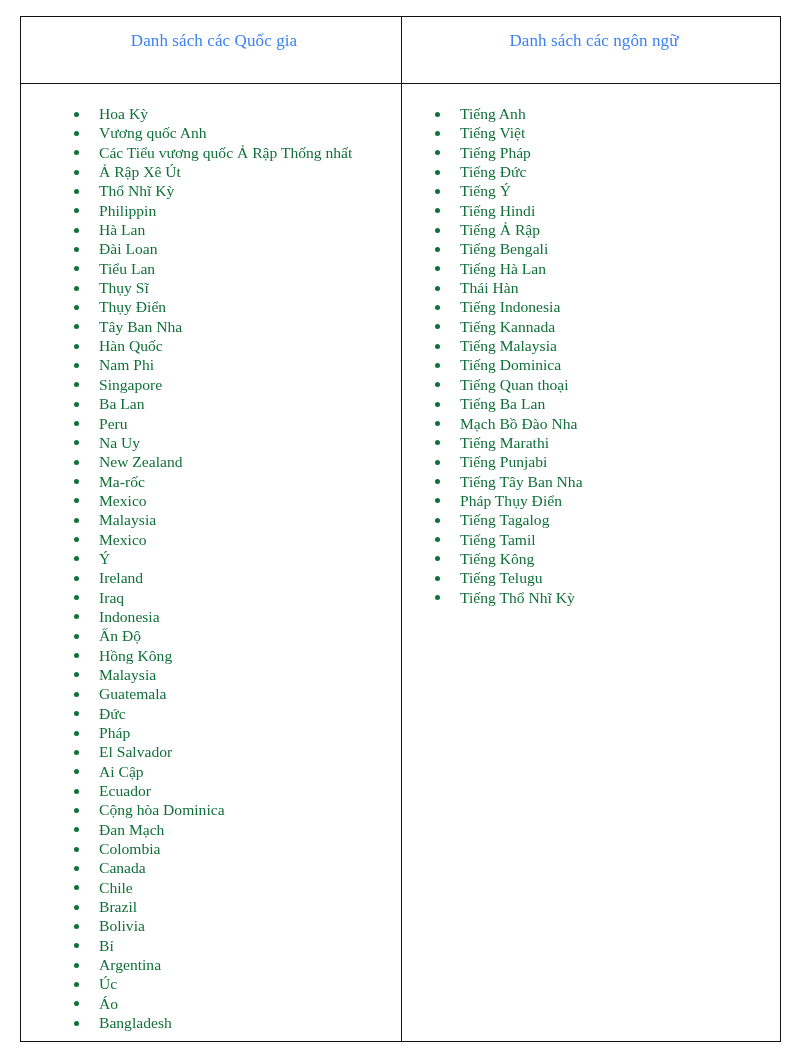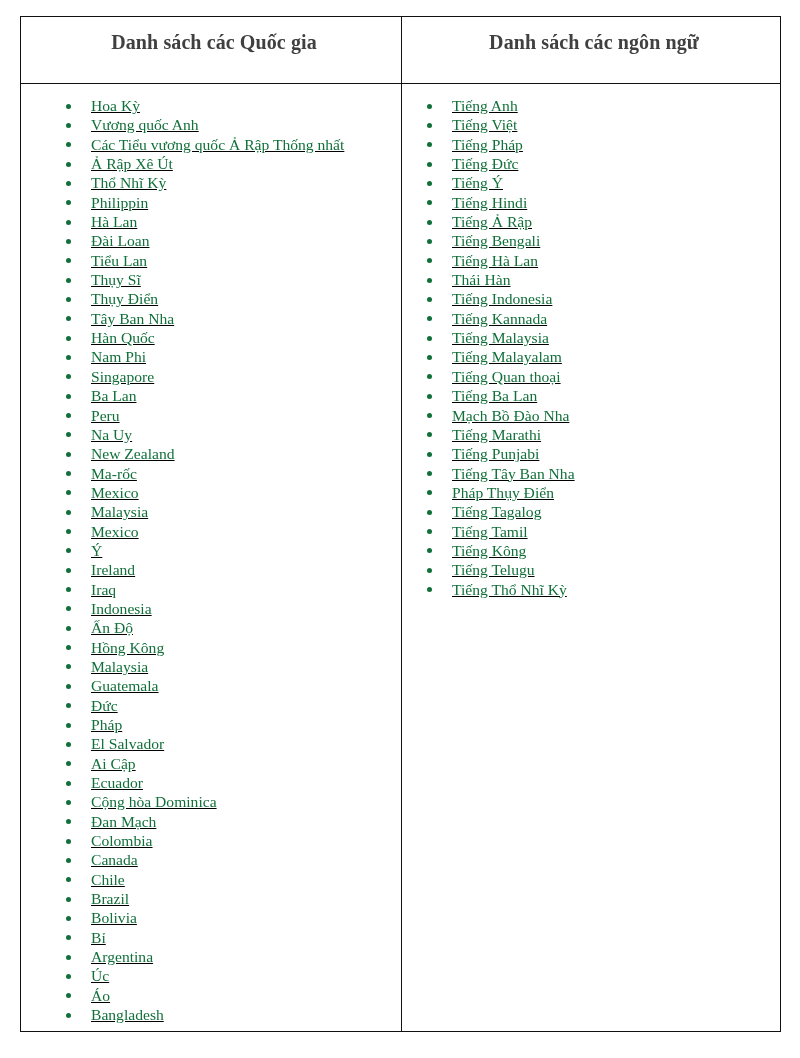--- a/index.html
+++ b/index.html
@@ -40,36 +40,35 @@
     padding: 0;
   }
   td.col-left { width: 380px; }
   td.col-right { width: 378px; }
 
   tr.header-row td {
     height: 66px;
     vertical-align: top;
   }
   .col-header {
-    color: #404040;
-    font-weight: bold;
-    font-size: 20px;
+    color: #3b82f6;
+    font-weight: normal;
+    font-size: 17px;
     letter-spacing: 0.1px;
     padding-top: 14px;
     text-align: center;
   }
   .col-header.left-head { padding-left: 6px; }
   .col-header.right-head { padding-left: 6px; }
 
   ul.item-list {
     list-style: none;
-    margin: 0;
+    margin: 8px;
     padding: 0;
     padding-top: 12px;
-    text-decoration: underline;
   }
   ul.item-list li {
     position: relative;
     color: #11703a;
     font-size: 15.6px;
     line-height: 19.35px;
     padding-left: 70px;
     white-space: nowrap;
   }
   ul.item-list li .bullet {
@@ -165,21 +164,21 @@
                 <li><span class="bullet"></span><span>Tiếng Đức</span></li>
                 <li><span class="bullet"></span><span>Tiếng Ý</span></li>
                 <li><span class="bullet"></span><span>Tiếng Hindi</span></li>
                 <li><span class="bullet"></span><span>Tiếng Ả Rập</span></li>
                 <li><span class="bullet"></span><span>Tiếng Bengali</span></li>
                 <li><span class="bullet"></span><span>Tiếng Hà Lan</span></li>
                 <li><span class="bullet"></span><span>Thái Hàn</span></li>
                 <li><span class="bullet"></span><span>Tiếng Indonesia</span></li>
                 <li><span class="bullet"></span><span>Tiếng Kannada</span></li>
                 <li><span class="bullet"></span><span>Tiếng Malaysia</span></li>
-                <li><span class="bullet"></span><span>Tiếng Malayalam</span></li>
+                <li><span class="bullet"></span><span>Tiếng Dominica</span></li>
                 <li><span class="bullet"></span><span>Tiếng Quan thoại</span></li>
                 <li><span class="bullet"></span><span>Tiếng Ba Lan</span></li>
                 <li><span class="bullet"></span><span>Mạch Bồ Đào Nha</span></li>
                 <li><span class="bullet"></span><span>Tiếng Marathi</span></li>
                 <li><span class="bullet"></span><span>Tiếng Punjabi</span></li>
                 <li><span class="bullet"></span><span>Tiếng Tây Ban Nha</span></li>
                 <li><span class="bullet"></span><span>Pháp Thụy Điển</span></li>
                 <li><span class="bullet"></span><span>Tiếng Tagalog</span></li>
                 <li><span class="bullet"></span><span>Tiếng Tamil</span></li>
                 <li><span class="bullet"></span><span>Tiếng Kông</span></li>

